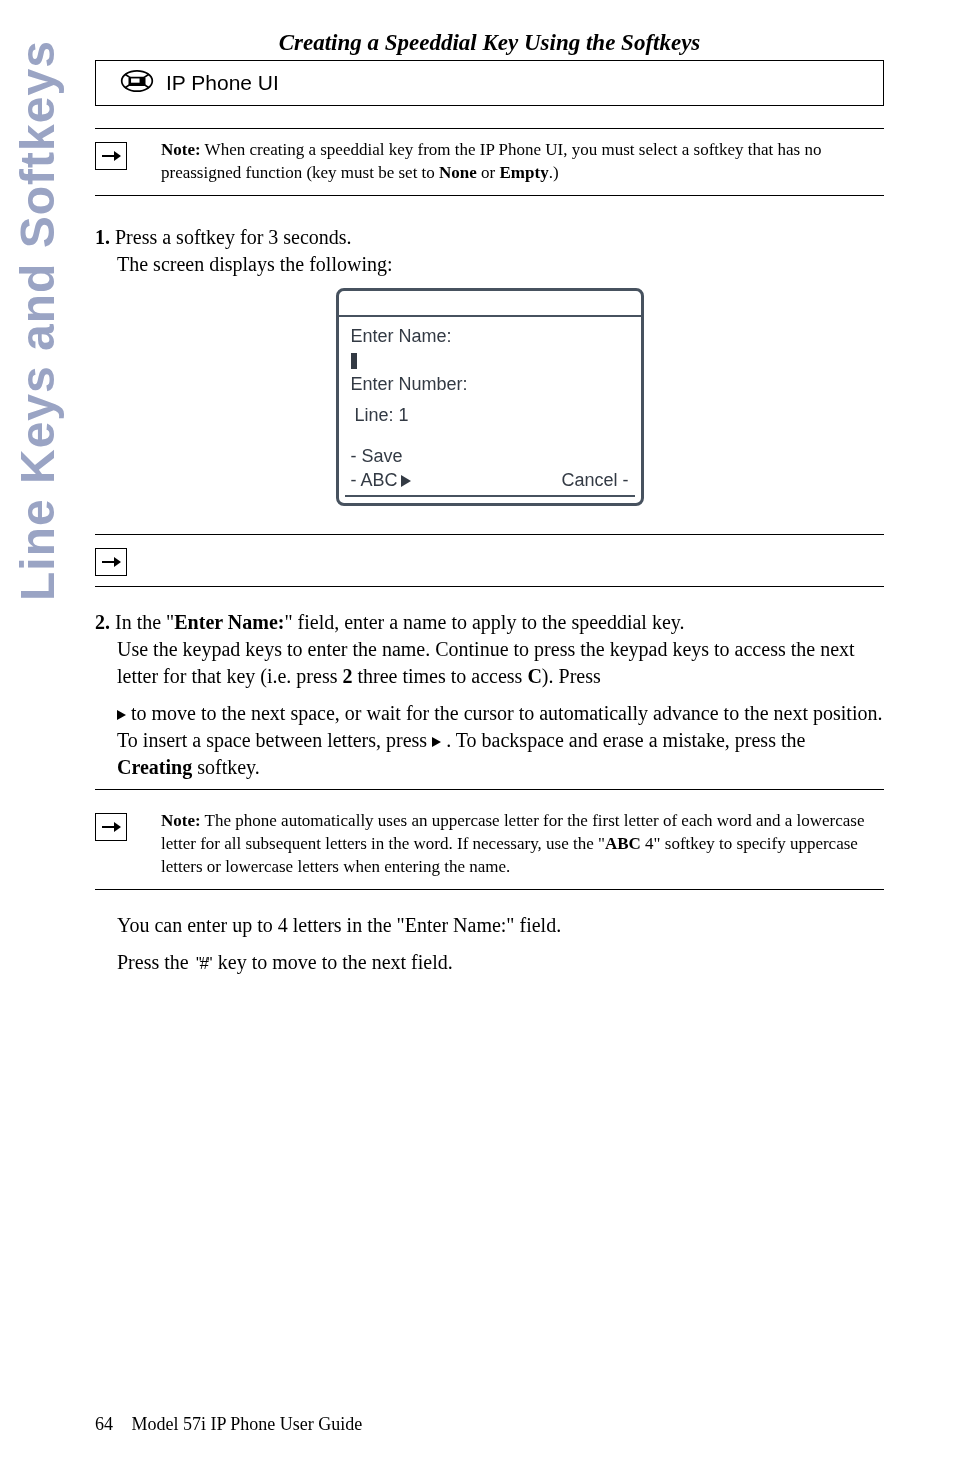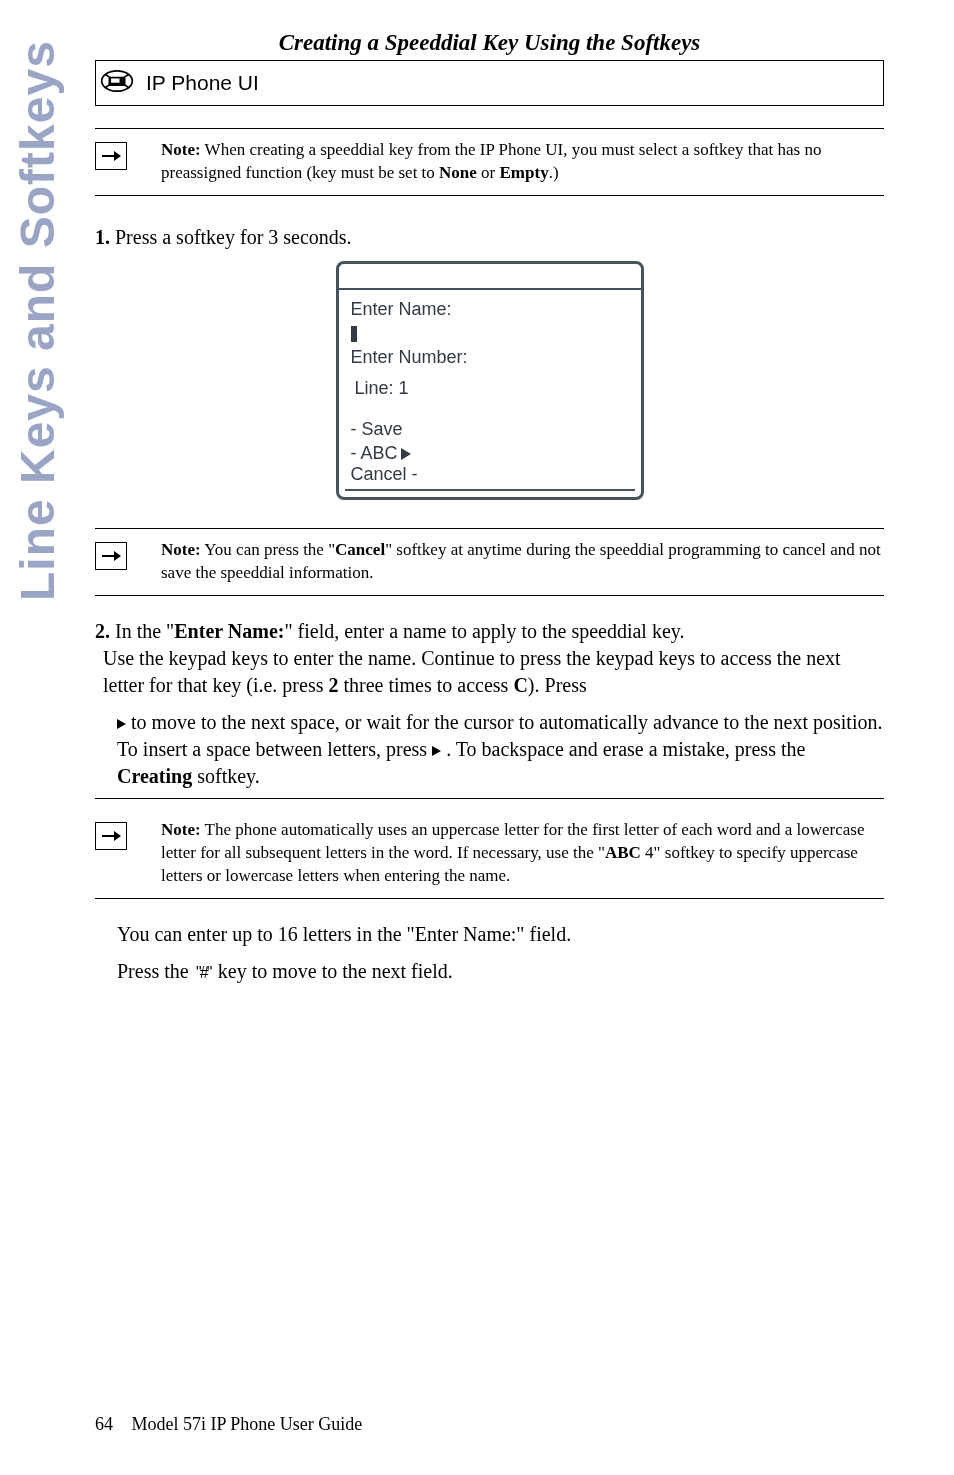--- a/index.html
+++ b/index.html
@@ -34,21 +34,21 @@
   .title-italic {
     font-family: Georgia, "Times New Roman", serif;
     font-style: italic;
     font-weight: bold;
     font-size: 23px;
     margin-bottom: 4px;
     text-align: center;
   }
   .ipphone-box {
     border: 1px solid #000;
-    padding: 8px 4px;
+    padding: 8px 24px;
     display: flex;
     align-items: center;
     gap: 12px;
     margin-bottom: 22px;
   }
   .phone-icon {
     width: 34px;
     height: 24px;
   }
   .ipphone-label {
@@ -127,21 +127,20 @@
   }
   .screen-bottom-group {
     border-bottom: 2px solid #47525f;
     margin: 20px -6px -2px -6px;
     padding: 0 6px 4px 6px;
   }
   .screen-bottom-row {
     display: flex;
     justify-content: space-between;
     align-items: baseline;
-    flex-direction: column;
   }
   .tri-right {
     display: inline-block;
     width: 0; height: 0;
     border-top: 6px solid transparent;
     border-bottom: 6px solid transparent;
     border-left: 10px solid #333a44;
     margin-left: 3px;
     vertical-align: middle;
   }
@@ -202,20 +201,21 @@
     </div>
     <div class="note-text">
       <span class="label">Note:</span>
       <span>When creating a speeddial key from the IP Phone UI, you must select a softkey that has no preassigned function (key must be set to </span><b>None</b><span> or </span><b>Empty</b><span>.)</span>
     </div>
   </div>
 
   <div class="step" style="margin-top:28px">
     <span class="num">1.</span>
     <span>Press a softkey for 3 seconds.</span><br>
+    <span style="margin-left:22px; display:inline-block">The screen displays the following:</span>
   </div>
 
   <div class="screen-wrap">
     <div class="screen-outer">
       <div class="screen-gap"></div>
       <div class="screen-inner">
         <div class="screen-row">Enter Name:</div>
         <div class="screen-row"><span class="cursor-block"></span></div>
         <div class="screen-row">Enter Number:</div>
         <div class="screen-row" style="margin:10px 0 14px 4px">Line: 1</div>
@@ -231,51 +231,47 @@
   </div>
 
   <div class="ruleline"></div>
   <div class="note-block">
     <div class="arrow-box">
       <svg viewBox="0 0 20 14">
           <line x1="1" y1="7" x2="14" y2="7" stroke="#000" stroke-width="2"></line>
           <polygon points="13,2 20,7 13,12" fill="#000"></polygon>
         </svg>
     </div>
-    <div class="note-text">
-      <span class="label">Note:</span>
-      <span>You can press the "</span><b>Cancel</b><span>" softkey at anytime during the speeddial programming to cancel and not save the speeddial information.</span>
-    </div>
   </div>
 
   <div class="step" style="margin-top:14px">
     <span class="num">2.</span>
     <span>In the "</span><b>Enter Name:</b><span>" field, enter a name to apply to the speeddial key.</span><br>
-    <span style="margin-left:8px; display:inline-block">
+    <span style="margin-left:22px; display:inline-block">
       <span>Use the keypad keys to enter the name. Continue to press the keypad keys to access the next letter for that key (i.e. press </span><b>2</b><span> three times to access </span><b>C</b><span>). Press</span>
     </span>
     <div style="margin-left:22px; margin-top:10px">
       <span class="tri-right-sm"></span><span> to move to the next space, or wait for the cursor to automatically advance to the next position. To insert a space between letters, press </span><span class="tri-right-sm"></span><span> . To backspace and erase a mistake, press the </span><b>Creating</b><span> softkey.</span>
     </div>
   </div>
 
   <div class="note-block top-border" style="padding-top:20px">
     <div class="arrow-box">
       <svg viewBox="0 0 20 14">
           <line x1="1" y1="7" x2="14" y2="7" stroke="#000" stroke-width="2"></line>
           <polygon points="13,2 20,7 13,12" fill="#000"></polygon>
         </svg>
     </div>
     <div class="note-text">
       <span class="label">Note:</span>
       <span>The phone automatically uses an uppercase letter for the first letter of each word and a lowercase letter for all subsequent letters in the word. If necessary, use the "</span><b>ABC</b><span> 4" softkey to specify uppercase letters or lowercase letters when entering the name.</span>
     </div>
   </div>
 
-  <div class="body-text" style="margin-left:22px; margin-top:14px">You can enter up to 16 letters in the "Enter Name:" field.</div>
+  <div class="body-text" style="margin-left:22px; margin-top:14px">You can enter up to 4 letters in the "Enter Name:" field.</div>
   <div class="body-text" style="margin-left:22px; margin-top:10px">
     <span>Press the </span>
     <span class="pound-key">&nbsp;"#"&nbsp;</span>
     <span> key to move to the next field.</span>
   </div>
 
 </div>
 
 <div class="footer">
   <span class="pg">64</span>

